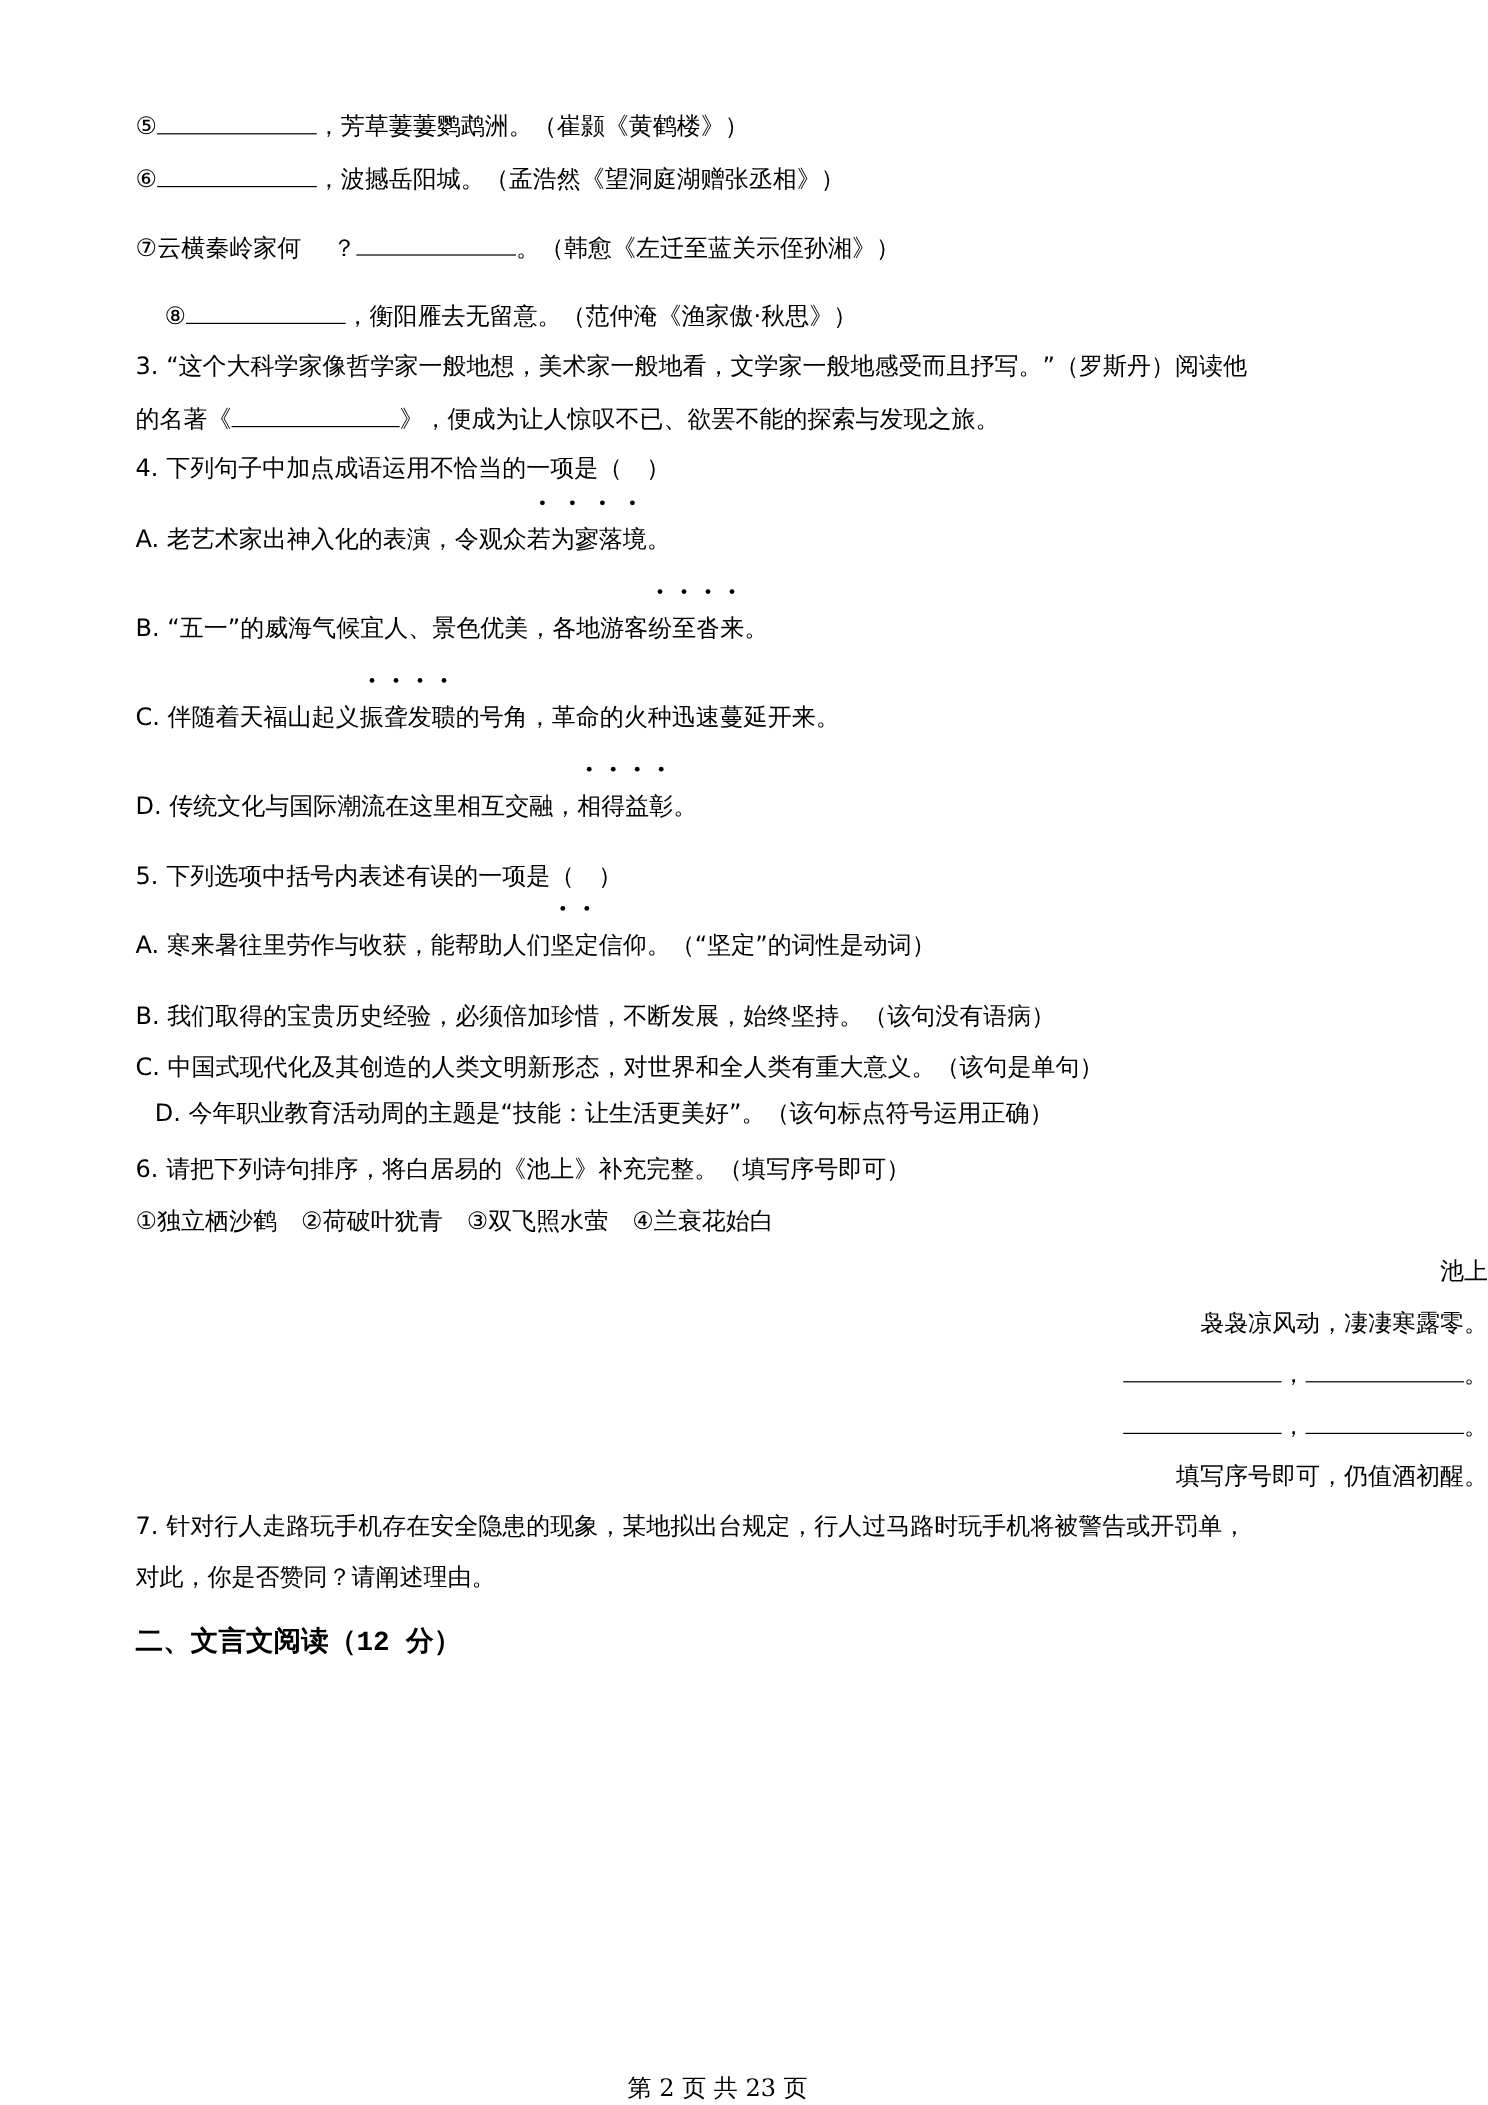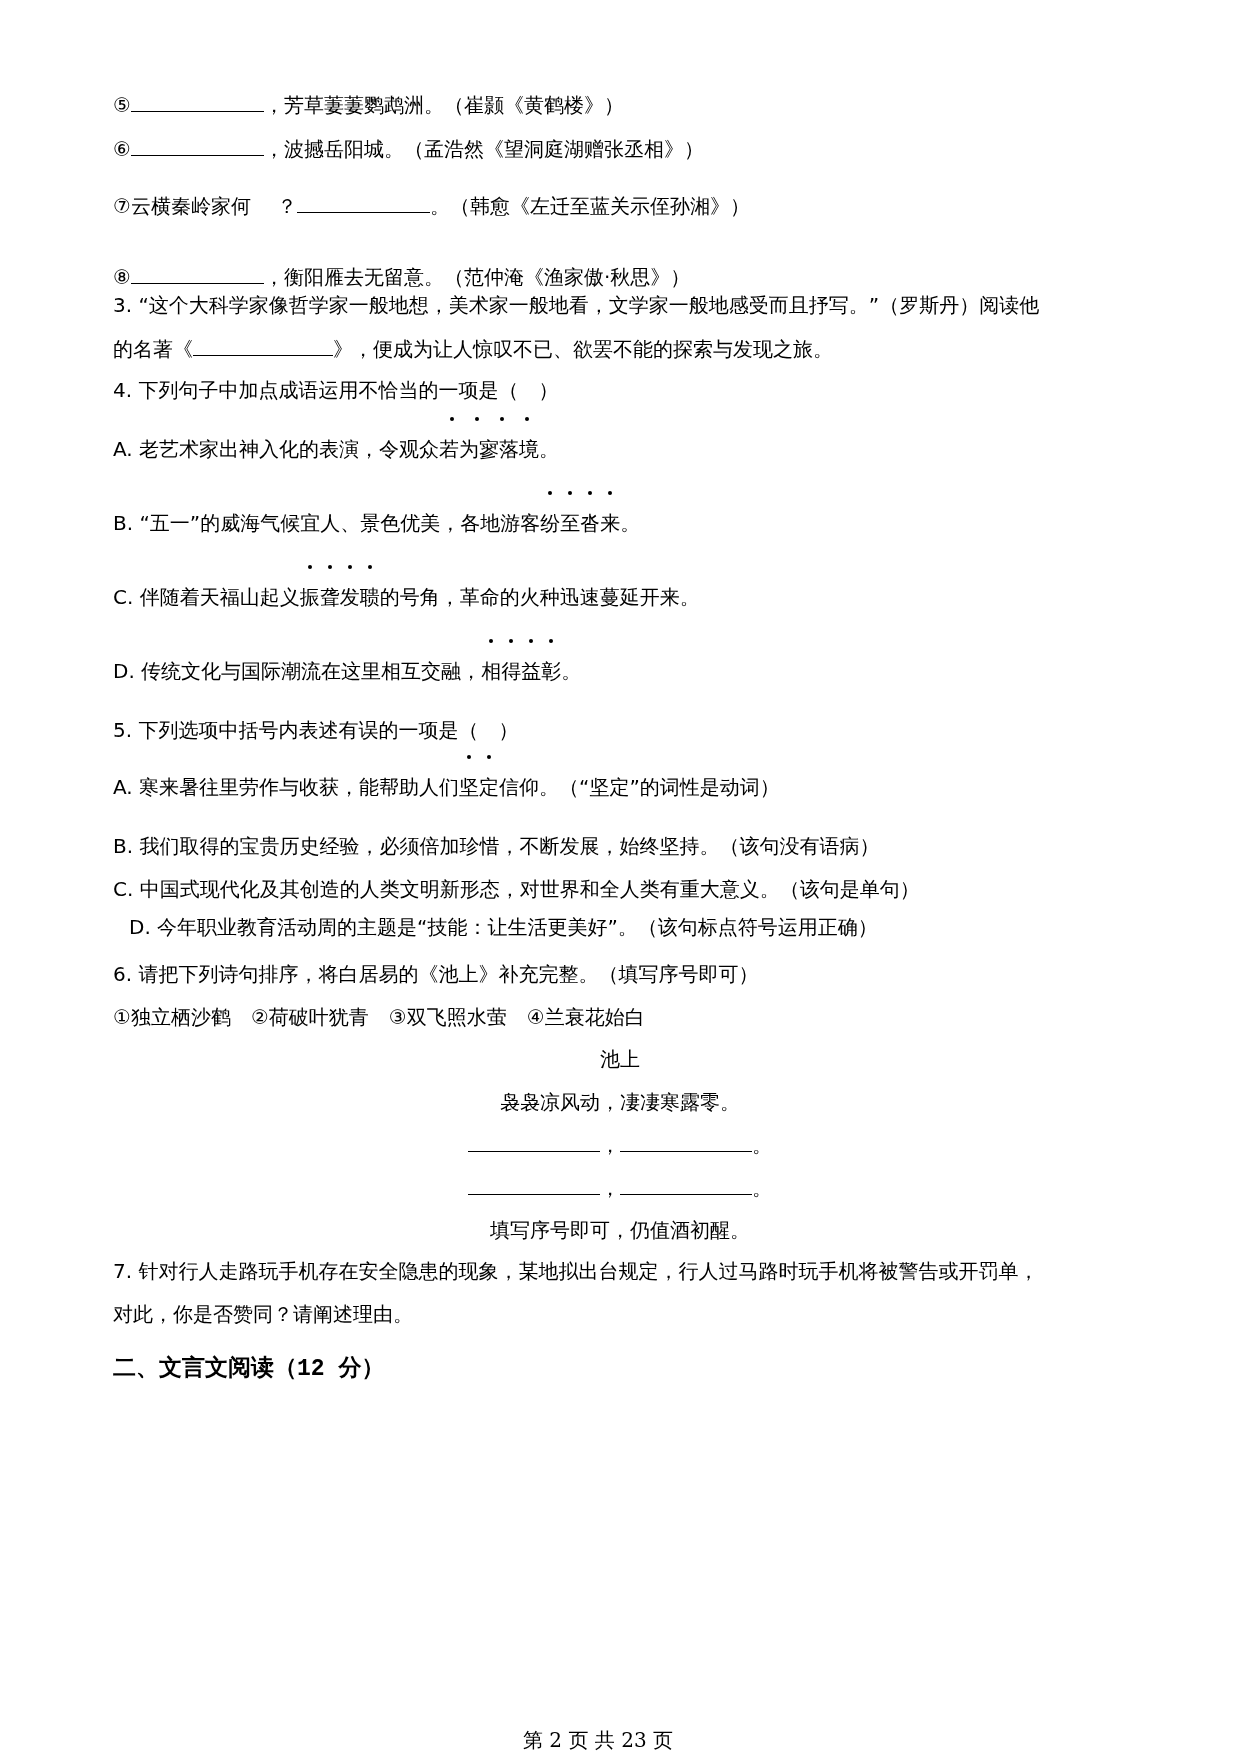--- a/index.html
+++ b/index.html
@@ -48,21 +48,21 @@
   .dot {
     width: 4px;
     height: 4px;
     border-radius: 50%;
     background: #000;
     display: inline-block;
   }
   .center {
     left: 0;
     width: 1240px;
-    text-align: center;
+    text-align: right;
   }
   .heading {
     font-weight: bold;
     font-size: 23px;
   }
   .footer {
     position: absolute;
     left: 0;
     width: 1196px;
     text-align: center;
@@ -79,21 +79,21 @@
 </div>
 
 <div class="line" style="top:137px;">
   <span>⑥</span><span class="blank blank-135"></span><span>，波撼岳阳城。（孟浩然《望洞庭湖赠张丞相》）</span>
 </div>
 
 <div class="line" style="top:194px;">
   <span>⑦</span><span>云横秦岭家何</span><span style="display:inline-block;width:26px;"></span><span>？</span><span class="blank blank-135"></span><span>。（韩愈《左迁至蓝关示侄孙湘》）</span>
 </div>
 
-<div class="line" style="top:265px;">
+<div class="line" style="top:251px;margin-left:24px;">
   <span>⑧</span><span class="blank blank-135"></span><span>，衡阳雁去无留意。（范仲淹《渔家傲·秋思》）</span>
 </div>
 
 <div class="line" style="top:293px;">3. “这个大科学家像哲学家一般地想，美术家一般地看，文学家一般地感受而且抒写。”（罗斯丹）阅读他</div>
 <div class="line" style="top:337px;">
   <span>的名著《</span><span class="blank blank-140"></span><span>》，便成为让人惊叹不已、欲罢不能的探索与发现之旅。</span>
 </div>
 
 <div class="line" style="top:378px;">4. 下列句子中加点成语运用不恰当的一项是（　）</div>
 

